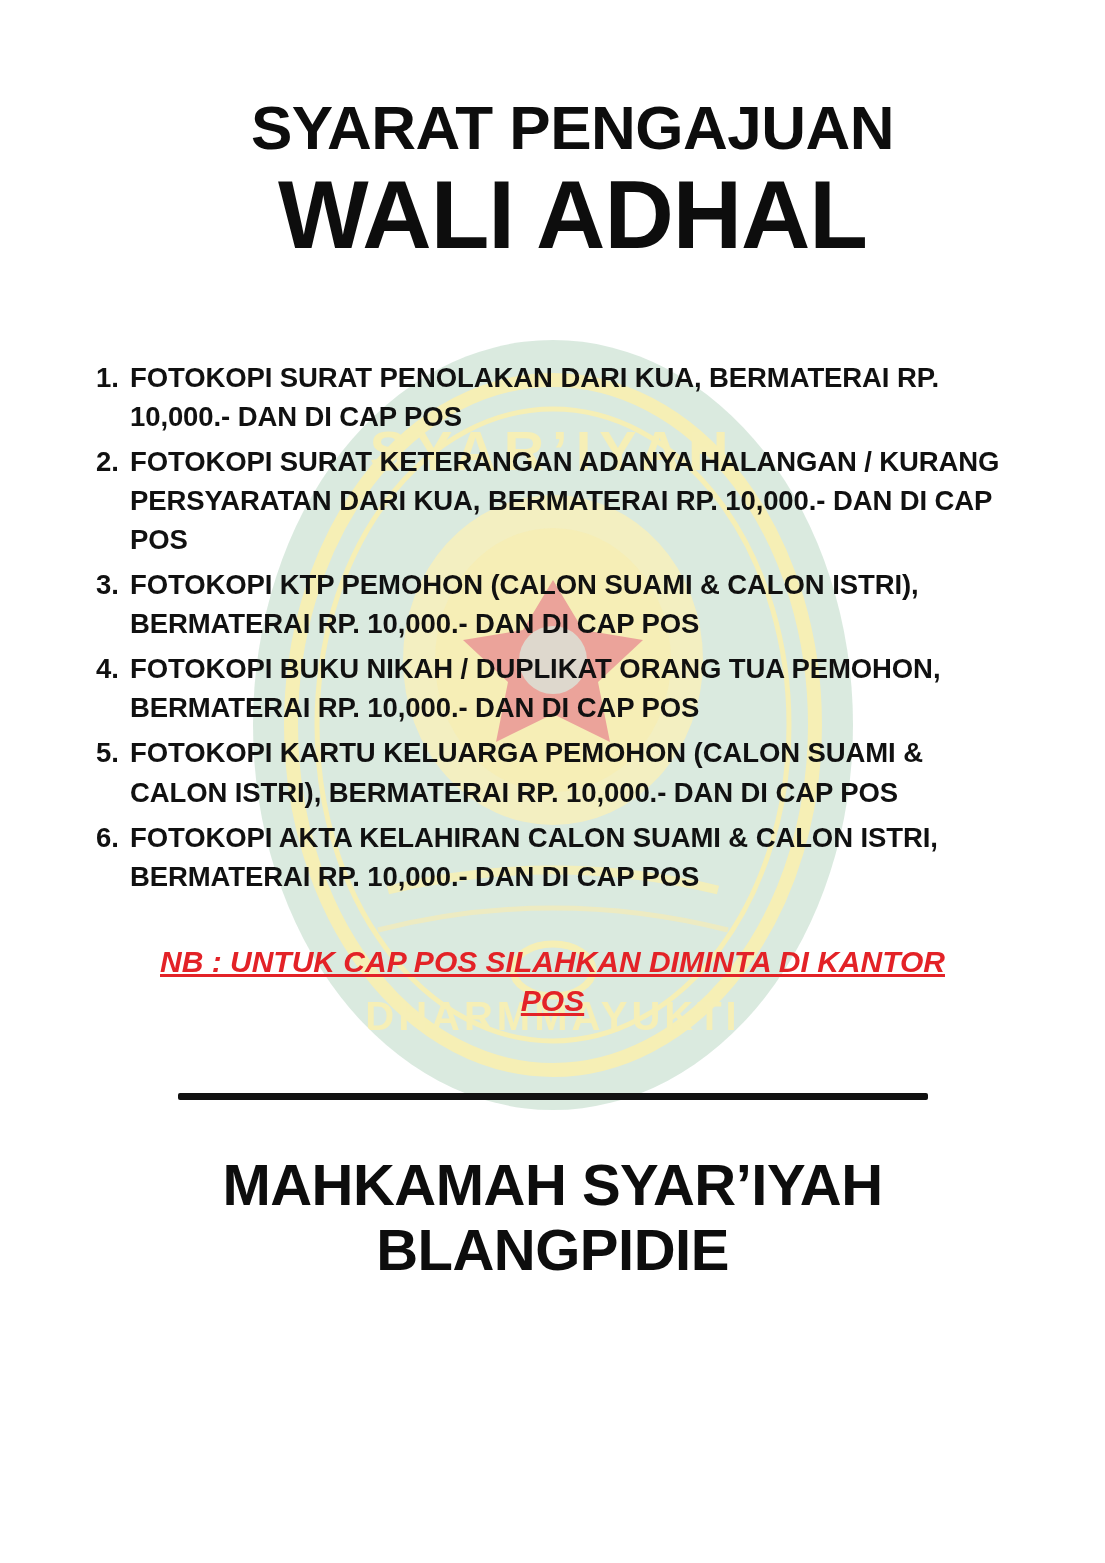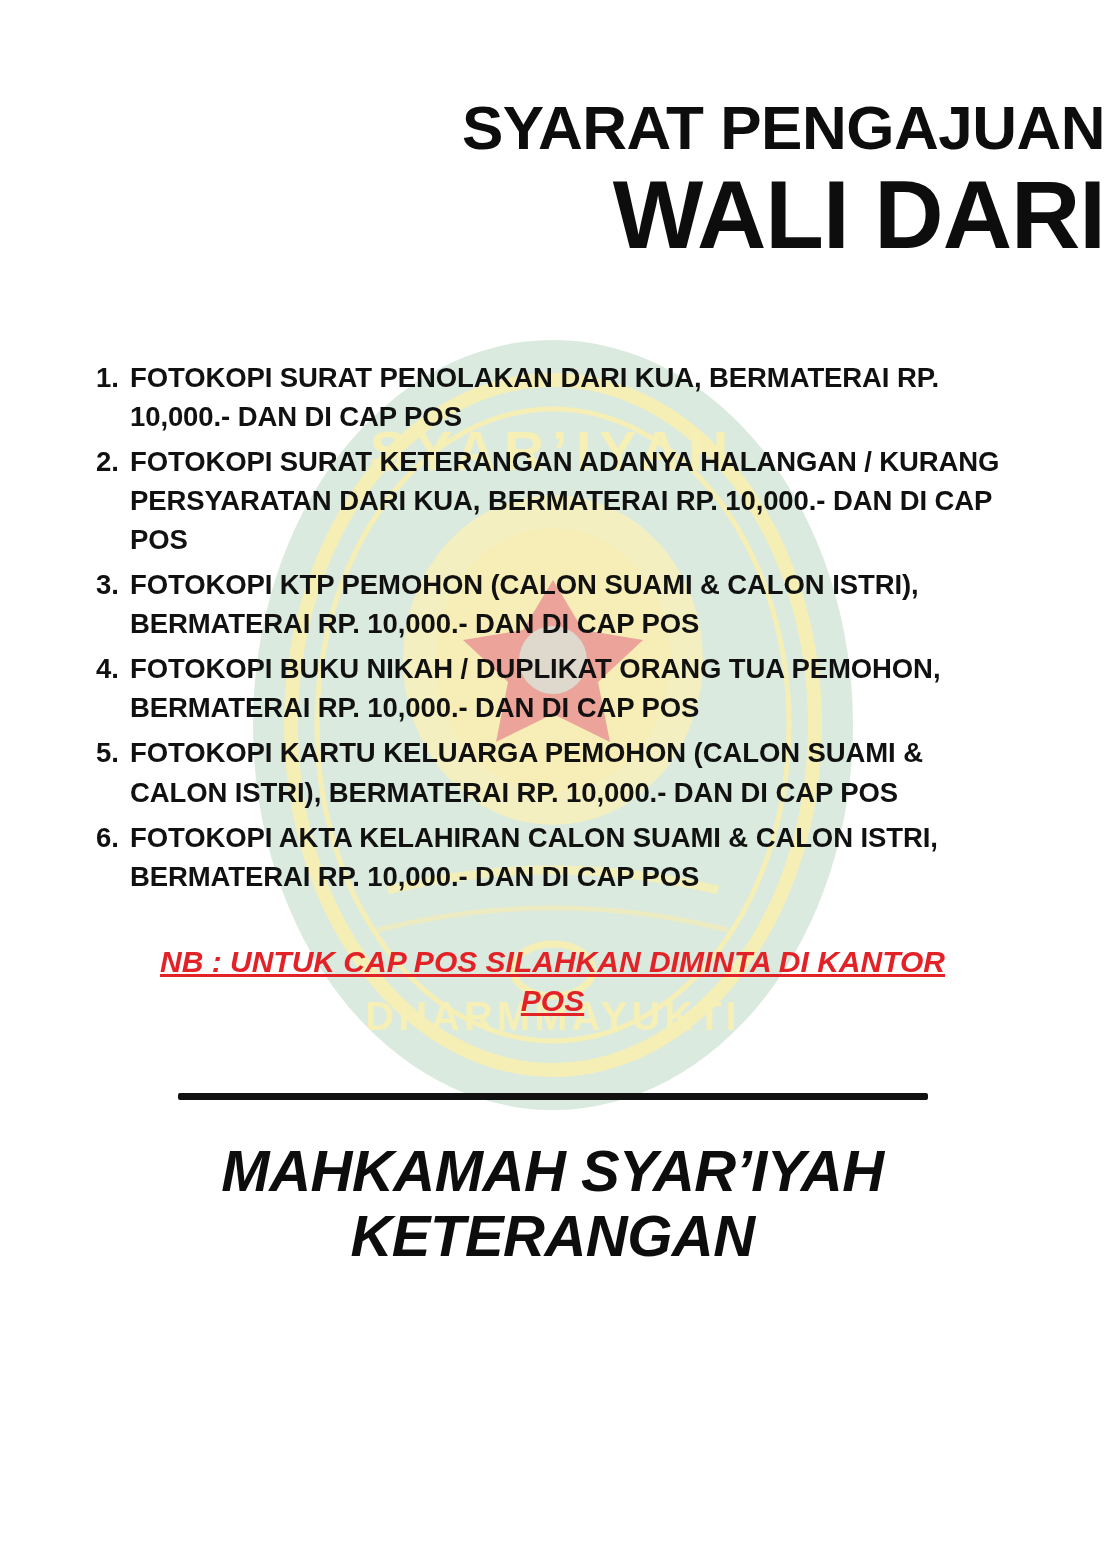--- a/index.html
+++ b/index.html
@@ -40,21 +40,21 @@
     display: block;
     width: 100%;
     height: 100%;
   }
 
   
   .headings {
     position: relative;
     z-index: 2;
     padding-top: 96px;
-    text-align: right;
+    text-align: center;
     margin-left: 40px;
   }
   .title-top {
     font-size: 62px;
     font-weight: 900;
     letter-spacing: -0.5px;
     line-height: 1.02;
     color: #0d0d0d;
   }
   .title-main {
@@ -120,23 +120,22 @@
     width: 750px;
     height: 7px;
     background: #111111;
     border-radius: 2px;
   }
 
   
   .footer {
     position: relative;
     z-index: 2;
-    margin-top: 38px;
+    margin-top: 52px;
     text-align: center;
-    font-style: italic;
   }
   .footer-line {
     font-size: 58px;
     font-weight: 900;
     line-height: 1.13;
     letter-spacing: -0.5px;
     color: #0d0d0d;
   }
 </style>
 </head>
@@ -166,34 +165,34 @@
         <path d="M140 600 Q315 556 490 600" fill="none" stroke="#e9dc84" stroke-width="5" opacity="0.8"></path>
         <ellipse cx="315" cy="640" rx="40" ry="26" fill="none" stroke="#f0e27a" stroke-width="7"></ellipse>
         <text x="315" y="700" text-anchor="middle" font-family="Liberation Sans, sans-serif" font-size="40" font-weight="700" fill="#efe27c" letter-spacing="4">DHARMMAYUKTI</text>
         <text x="315" y="140" text-anchor="middle" font-family="Liberation Sans, sans-serif" font-size="56" font-weight="800" fill="#efe27c" letter-spacing="8">SYAR’IYAH</text>
       </g>
     </svg>
   </div>
 
   <div class="headings">
     <div class="title-top">SYARAT PENGAJUAN</div>
-    <div class="title-main">WALI DARI</div>
+    <div class="title-main">WALI ADHAL</div>
   </div>
 
   <ol class="req-list">
     <li class="req-item">FOTOKOPI SURAT PENOLAKAN DARI KUA, BERMATERAI RP. 10,000.- DAN DI CAP POS</li>
     <li class="req-item">FOTOKOPI SURAT KETERANGAN ADANYA HALANGAN / KURANG PERSYARATAN DARI KUA, BERMATERAI RP. 10,000.- DAN DI CAP POS</li>
     <li class="req-item">FOTOKOPI KTP PEMOHON (CALON SUAMI &amp; CALON ISTRI), BERMATERAI RP. 10,000.- DAN DI CAP POS</li>
     <li class="req-item">FOTOKOPI BUKU NIKAH / DUPLIKAT ORANG TUA PEMOHON, BERMATERAI RP. 10,000.- DAN DI CAP POS</li>
     <li class="req-item">FOTOKOPI KARTU KELUARGA PEMOHON (CALON SUAMI &amp; CALON ISTRI), BERMATERAI RP. 10,000.- DAN DI CAP POS</li>
     <li class="req-item">FOTOKOPI AKTA KELAHIRAN CALON SUAMI &amp; CALON ISTRI, BERMATERAI RP. 10,000.- DAN DI CAP POS</li>
   </ol>
 
   <div class="note">NB : UNTUK CAP POS SILAHKAN DIMINTA DI KANTOR POS</div>
 
   <div class="divider"></div>
 
   <div class="footer">
     <div class="footer-line">MAHKAMAH SYAR’IYAH</div>
-    <div class="footer-line">KETERANGAN</div>
+    <div class="footer-line">BLANGPIDIE</div>
   </div>
 
 </div>
 
 </body></html>

